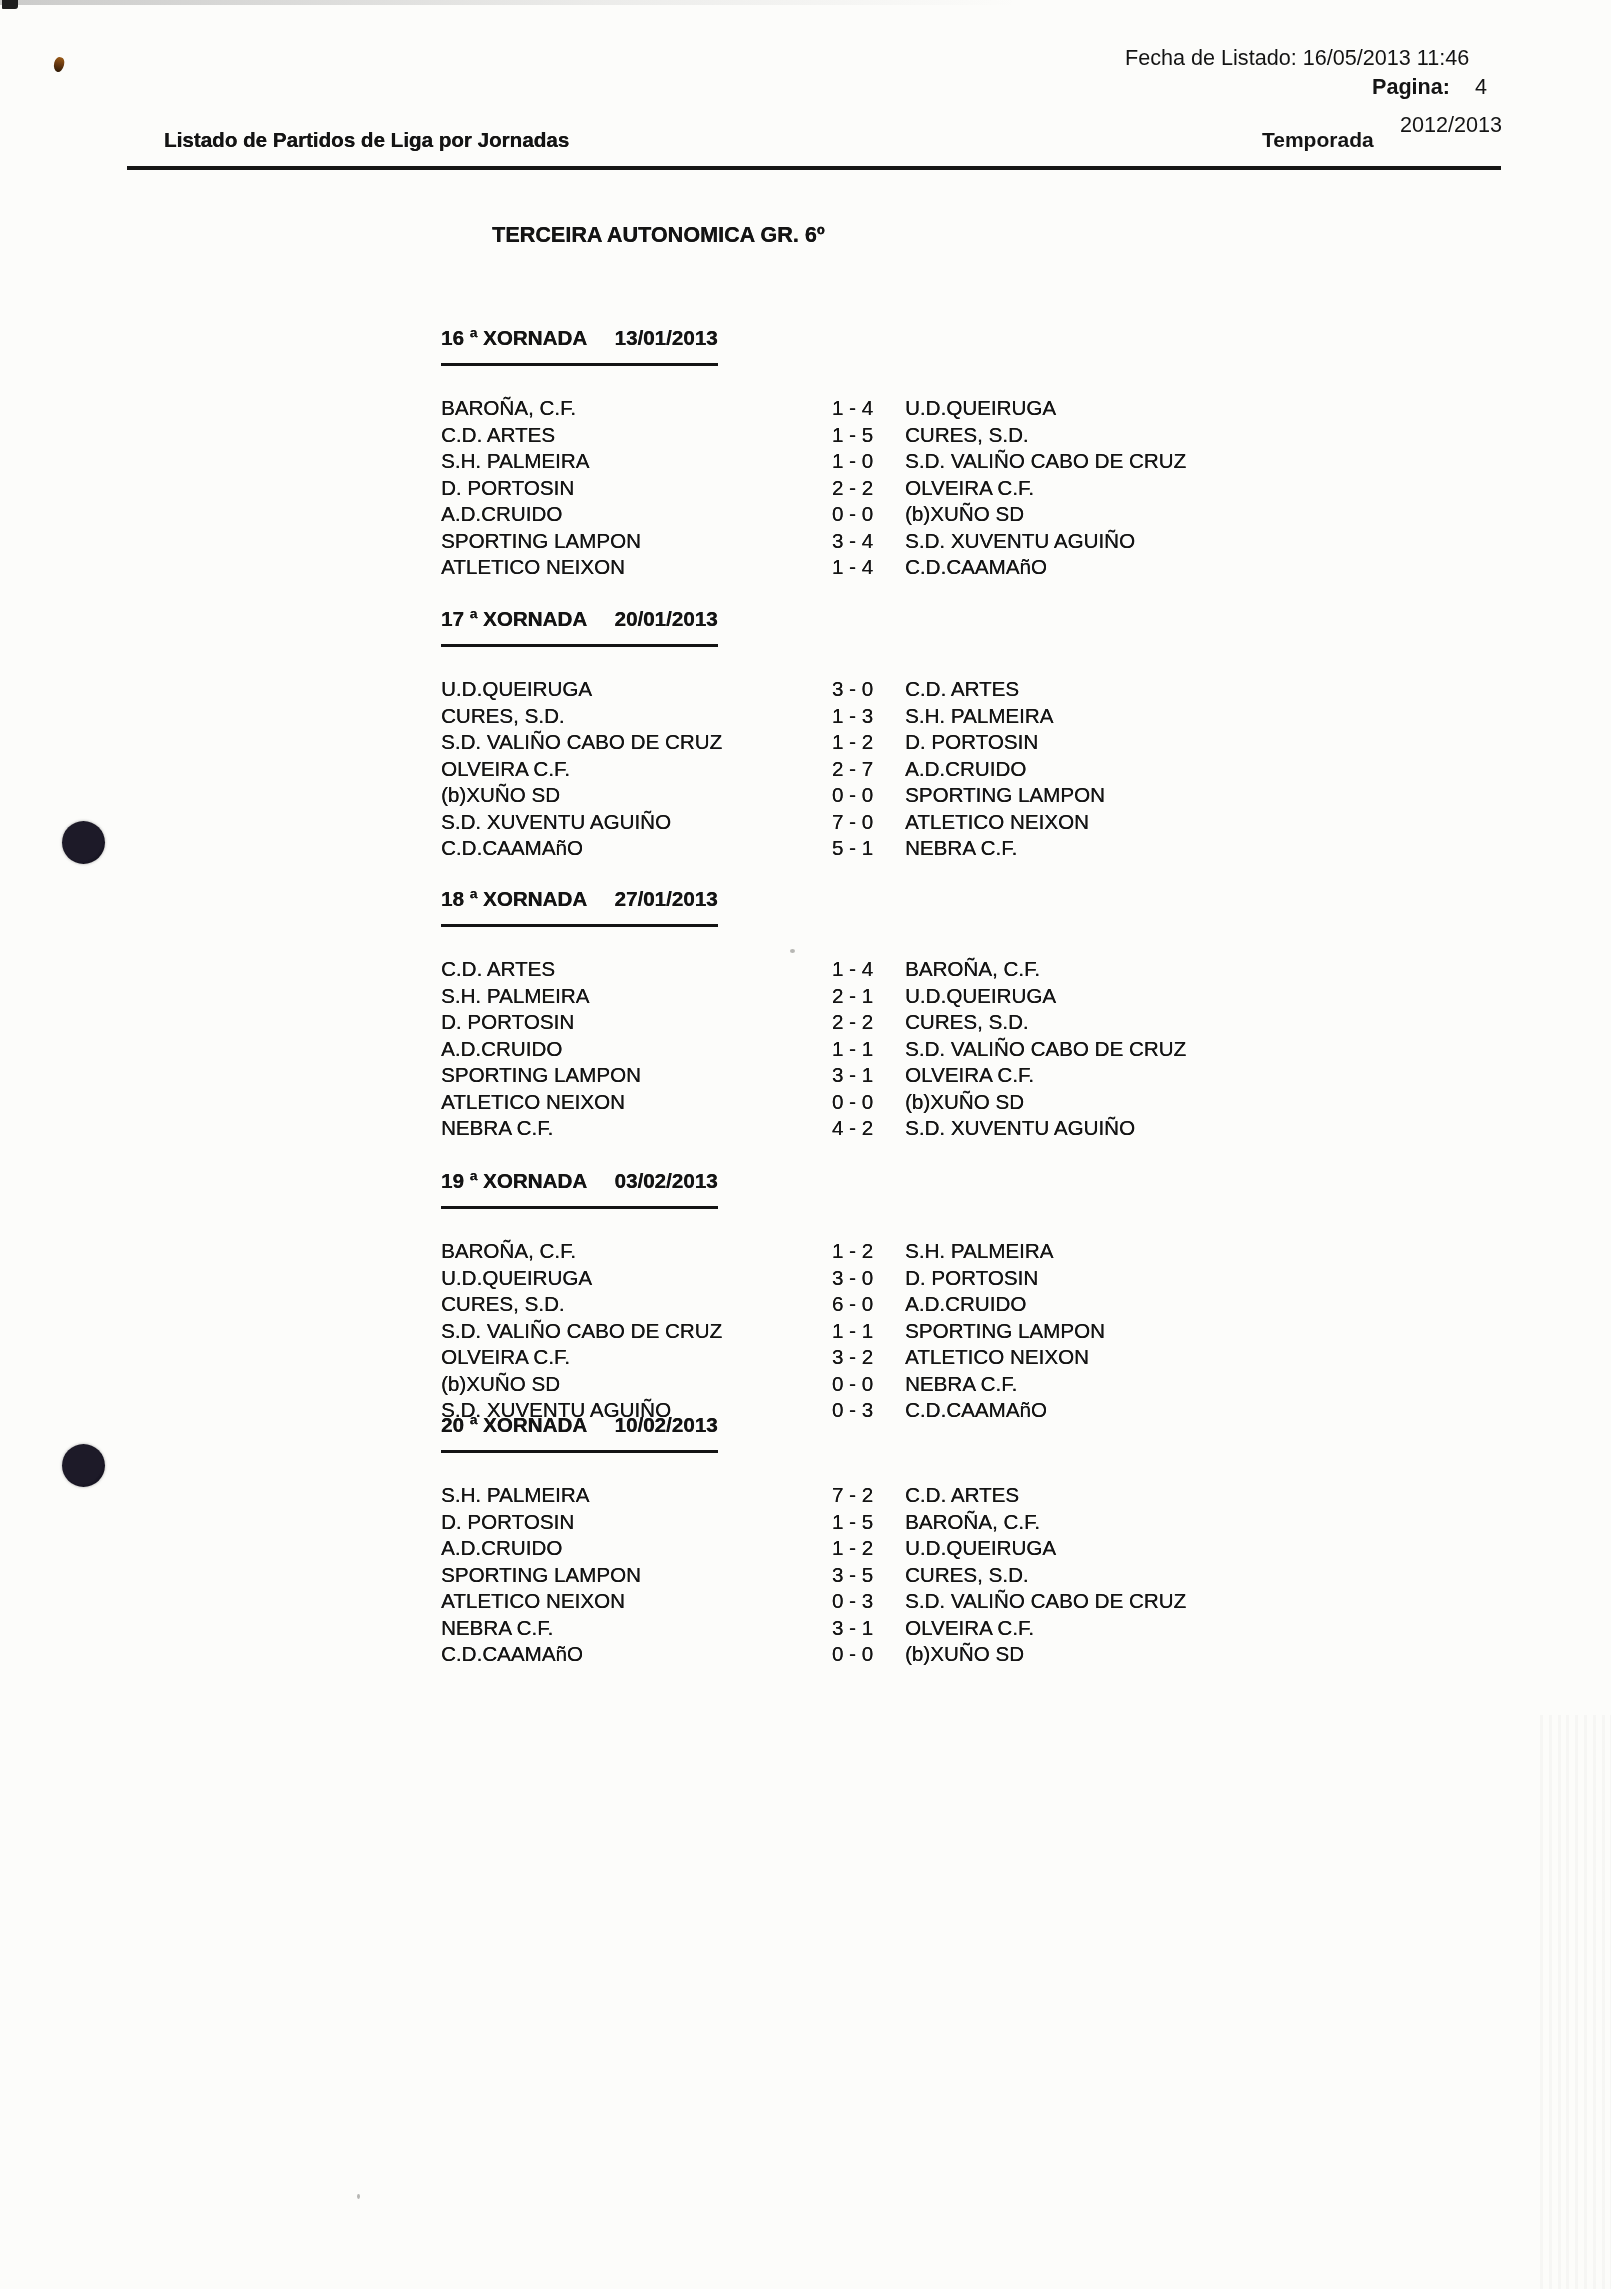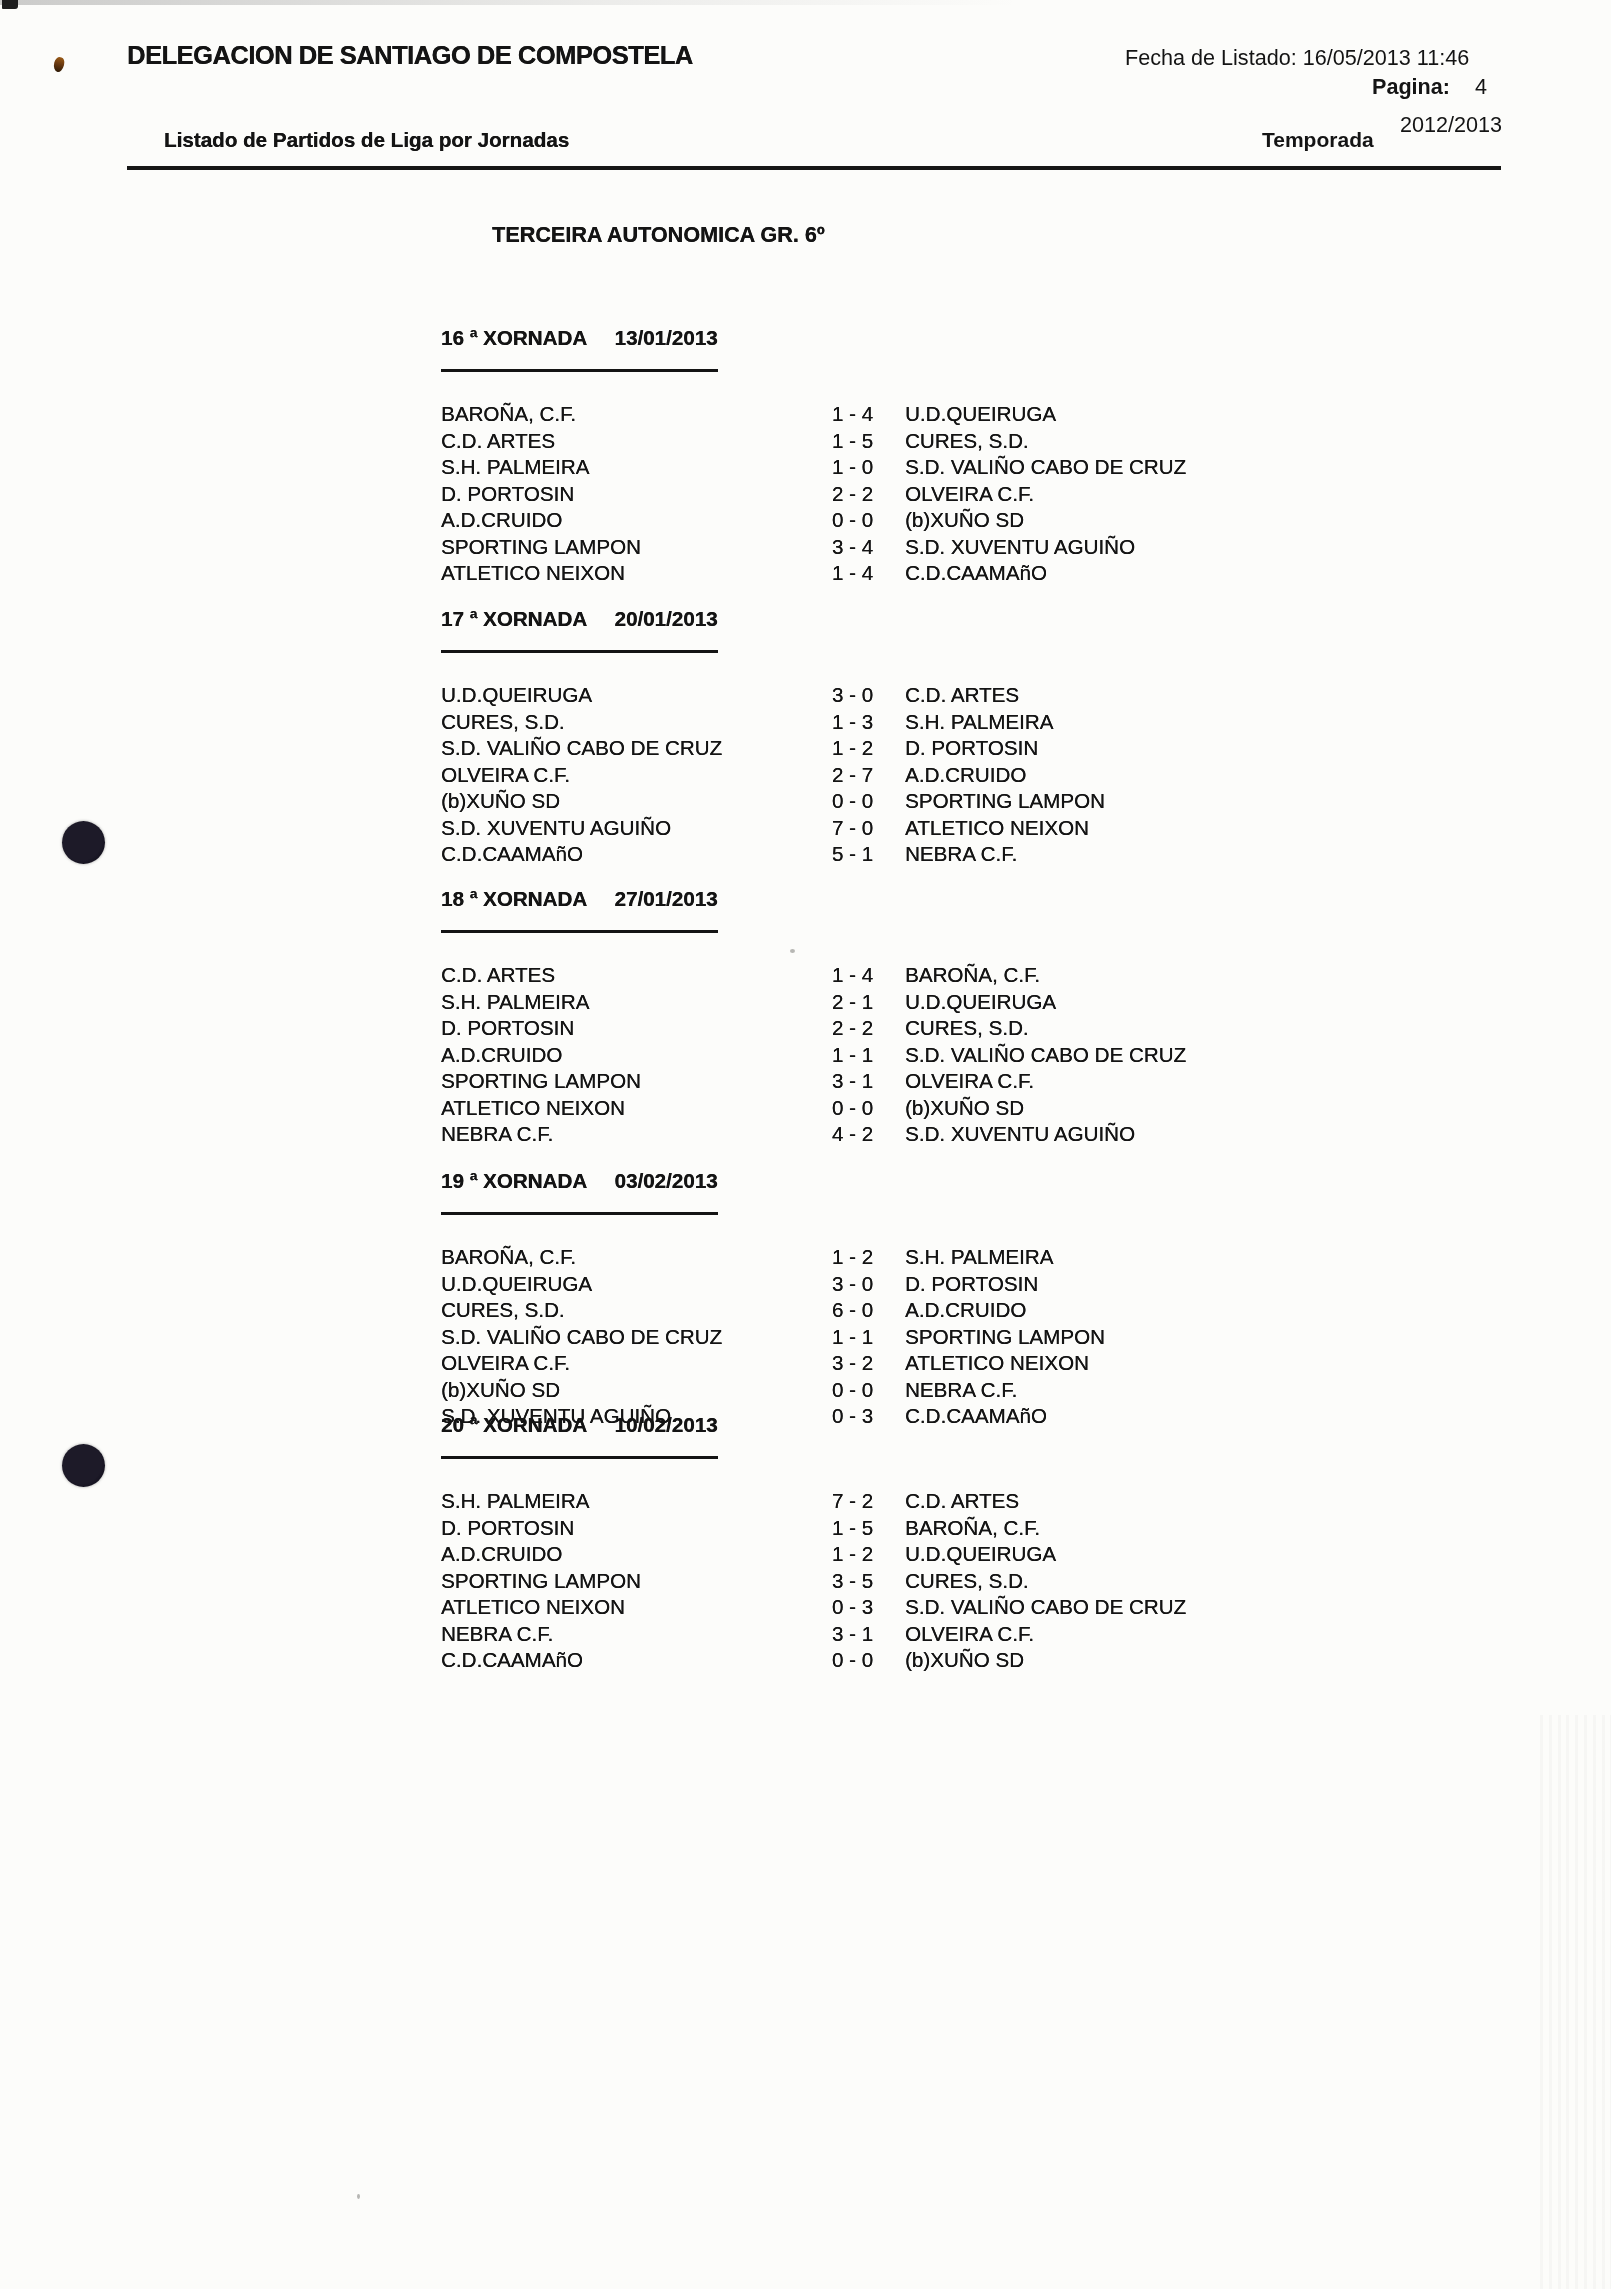--- a/index.html
+++ b/index.html
@@ -31,21 +31,21 @@
       text-shadow:0.3px 0 0 currentColor;white-space:nowrap;}
   .temporada-label{position:absolute;left:1262px;top:128px;font-size:21px;font-weight:700;}
   .temporada-value{position:absolute;left:1400px;top:112px;font-size:21.6px;}
   .rule{position:absolute;left:127px;top:166px;width:1374px;height:3.9px;background:#161616;}
 
   .section-title{position:absolute;left:464px;top:222px;font-size:21.6px;font-weight:700;
       text-shadow:0.3px 0 0 currentColor;white-space:nowrap;margin-left:28px;}
 
   
   .jornada{position:absolute;left:441px;width:1078px;}
-  .jheader{display:inline-flex;gap:27.4px;border-bottom:3.9px solid #141414;padding-bottom:19px;
+  .jheader{display:inline-flex;gap:27.4px;border-bottom:3.9px solid #141414;padding-bottom:13px;
       font-size:20.6px;font-weight:700;text-shadow:0.3px 0 0 currentColor;white-space:nowrap;}
   .rows{margin-top:29px;}
   .row{position:relative;height:26.5px;font-size:20.6px;line-height:26.5px;
       text-shadow:0.2px 0 0 currentColor;white-space:nowrap;}
   .row .home{position:absolute;left:0;}
   .row .score{position:absolute;left:385px;width:53px;text-align:center;}
   .row .away{position:absolute;left:464px;}
 </style>
 </head>
 <body>
@@ -54,21 +54,20 @@
 
   <div class="scan-top-edge"></div>
   <div class="corner-chip"></div>
   <div class="pen-mark"></div>
   <div class="hole h1"></div>
   <div class="hole h2"></div>
   <div class="right-streaks"></div>
   <div class="speck" style="left:790px;top:949px;"></div>
   <div class="speck" style="left:357px;top:2194px;width:2.9px;height:4.9px;"></div>
 
-  <div class="h1">DELEGACION DE SANTIAGO DE COMPOSTELA</div>
   <div class="fecha">Fecha de Listado: 16/05/2013 11:46</div>
   <div class="pagina-label">Pagina:</div>
   <div class="pagina-value">4</div>
   <div class="subtitle">Listado de Partidos de Liga por Jornadas</div>
   <div class="temporada-label">Temporada</div>
   <div class="temporada-value">2012/2013</div>
   <div class="rule"></div>
 
   <div class="section-title">TERCEIRA AUTONOMICA GR. 6º</div>
 

